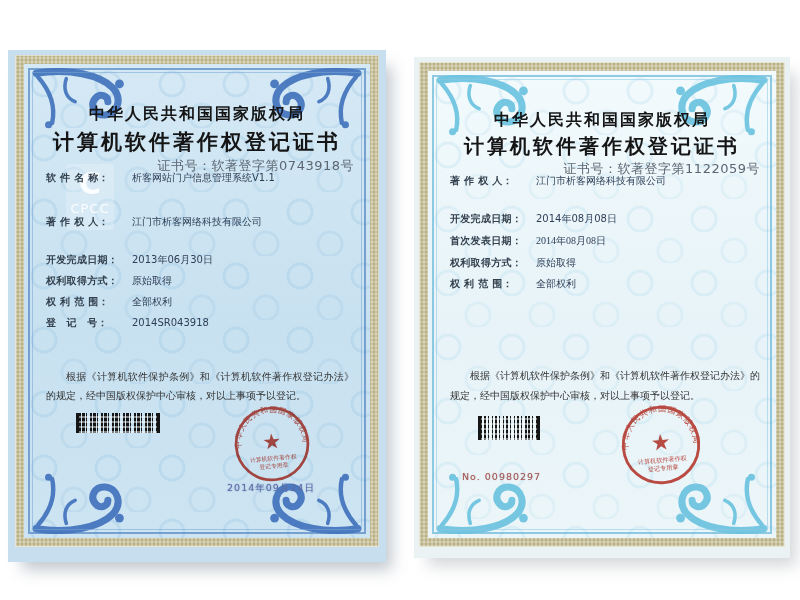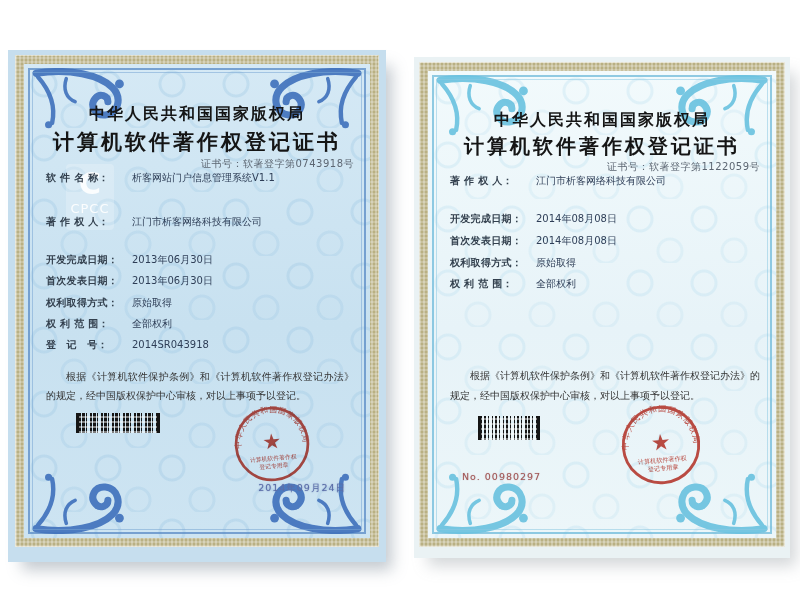--- a/index.html
+++ b/index.html
@@ -54,36 +54,36 @@
   #certR .orn{color:#6cc3e0;}
 
   .t1,.t2{position:absolute;left:0;right:0;text-align:center;color:#151515;}
   .t1{font-weight:700;}
   .t2{font-weight:800;}
   #certL .t1{top:40px;font-size:16px;letter-spacing:2px;}
   #certL .t2{top:64px;font-size:21px;letter-spacing:3px;}
   #certR .t1{top:39px;font-size:16px;letter-spacing:2px;}
   #certR .t2{top:62px;font-size:20px;letter-spacing:3px;}
 
-  .certno{position:absolute;right:16px;font-size:10px;color:#5c6672;letter-spacing:.5px;}
+  .certno{position:absolute;right:16px;font-size:13px;color:#5c6672;letter-spacing:.5px;}
   #certL .certno{top:93px;}
   #certR .certno{top:89px;}
 
   .fields{position:absolute;left:22px;right:30px;z-index:2;}
   #certL .fields{top:107px;}
   #certR .fields{top:103px;}
   .row{font-size:10px;line-height:14px;}
   .lbl{display:inline-block;min-width:86px;color:#33404e;font-weight:700;letter-spacing:.3px;vertical-align:top;}
   .val{color:#2e3e57;white-space:pre-line;display:inline-block;vertical-align:top;max-width:230px;}
   #certR .row.r1 .val{line-height:12.5px;}
   #certL .r1{margin-bottom:30px;} #certL .r2{margin-bottom:24px;}
   #certL .r3{margin-bottom:7px;}  #certL .r4{margin-bottom:8px;}
   #certL .r5{margin-bottom:7px;}  #certL .r6{margin-bottom:7px;}
   #certR .r1{margin-bottom:2px;}  #certR .r2{margin-bottom:24px;}
-  #certR .r3{margin-bottom:8px;}  #certR .r4{margin-bottom:8px;}
+  #certR .r3{margin-bottom:8px;}  #certR .r4{margin-bottom:8px;font-family:Liberation Serif, serif;}
   #certR .r5{margin-bottom:7px;}  #certR .r6{margin-bottom:6px;}
 
   .statement{position:absolute;left:22px;right:16px;font-size:10px;color:#333;
              text-indent:2em;text-align:justify;z-index:1;}
   #certL .statement{top:303px;line-height:19px;}
   #certR .statement{top:295px;line-height:20px;}
 
   .barcode{position:absolute;border-left:3px solid #151515;border-right:3px solid #151515;
     background:
       repeating-linear-gradient(0deg,rgba(255,255,255,.45) 0 2.5px,rgba(0,0,0,0) 2.5px 5px),
@@ -91,21 +91,21 @@
   #certL .barcode{left:52px;top:349px;width:78px;height:20px;}
   #certR .barcode{left:50px;top:345px;width:56px;height:24px;}
 
   .seal{position:absolute;color:#c43a2f;opacity:.9;transform:rotate(-5deg);
         mix-blend-mode:multiply;z-index:3;}
   #certL .seal{left:209px;top:341px;width:78px;height:78px;}
   #certR .seal{left:192px;top:333px;width:82px;height:82px;}
   .seal svg{width:100%;height:100%;display:block;}
 
   .sealdate{position:absolute;font-size:9.5px;letter-spacing:1px;color:#5b6ea8;
-            text-align:right;width:150px;text-shadow:0 0 1.5px rgba(91,110,168,.75);z-index:3;}
+            text-align:center;width:150px;text-shadow:0 0 1.5px rgba(91,110,168,.75);z-index:3;}
   #certL .sealdate{left:172px;top:418px;}
   #certR .sealdate{left:158px;top:411px;}
 
   .serialno{position:absolute;left:34px;top:400px;font-size:9.5px;color:#a35b5b;
             letter-spacing:1px;text-shadow:0 0 1px rgba(163,91,91,.6);}
 
   .watermark{position:absolute;left:42px;top:100px;width:48px;height:66px;z-index:0;
     color:rgba(255,255,255,.9);text-align:center;background:rgba(255,255,255,.22);
     border-radius:4px;filter:blur(.4px);}
   .wm-letter{font-size:30px;line-height:40px;font-weight:700;}
@@ -153,23 +153,20 @@
 
       <div class="fields">
         <div class="row r1">
           <span class="lbl">软 件 名 称：</span><span class="val">析客网站门户信息管理系统V1.1</span>
         </div>
         <div class="row r2">
           <span class="lbl">著 作 权 人：</span><span class="val">江门市析客网络科技有限公司</span>
         </div>
         <div class="row r3">
           <span class="lbl">开发完成日期：</span><span class="val">2013年06月30日</span>
-        </div>
-        <div class="row r4">
-          <span class="lbl">首次发表日期：</span><span class="val">2013年06月30日</span>
         </div>
         <div class="row r5">
           <span class="lbl">权利取得方式：</span><span class="val">原始取得</span>
         </div>
         <div class="row r6">
           <span class="lbl">权 利 范 围：</span><span class="val">全部权利</span>
         </div>
         <div class="row r7">
           <span class="lbl">登　记　号：</span><span class="val">2014SR043918</span>
         </div>

